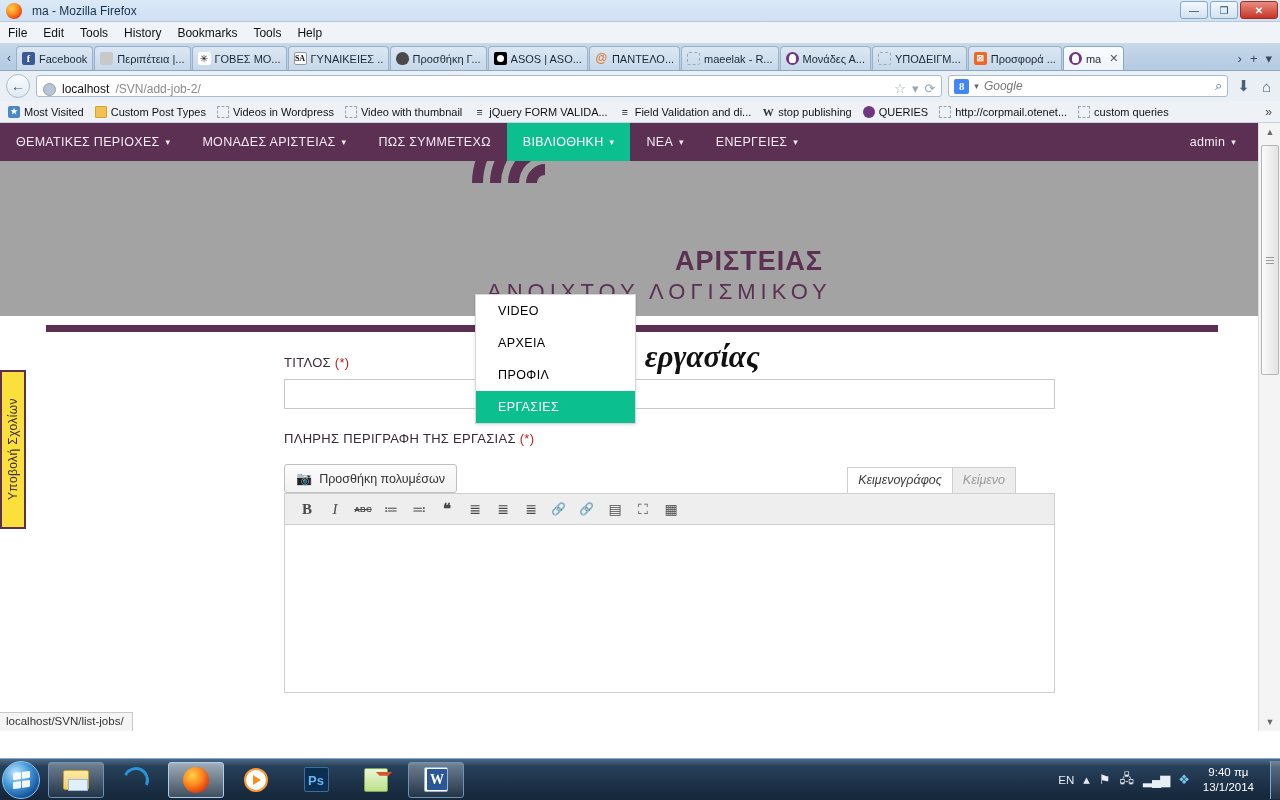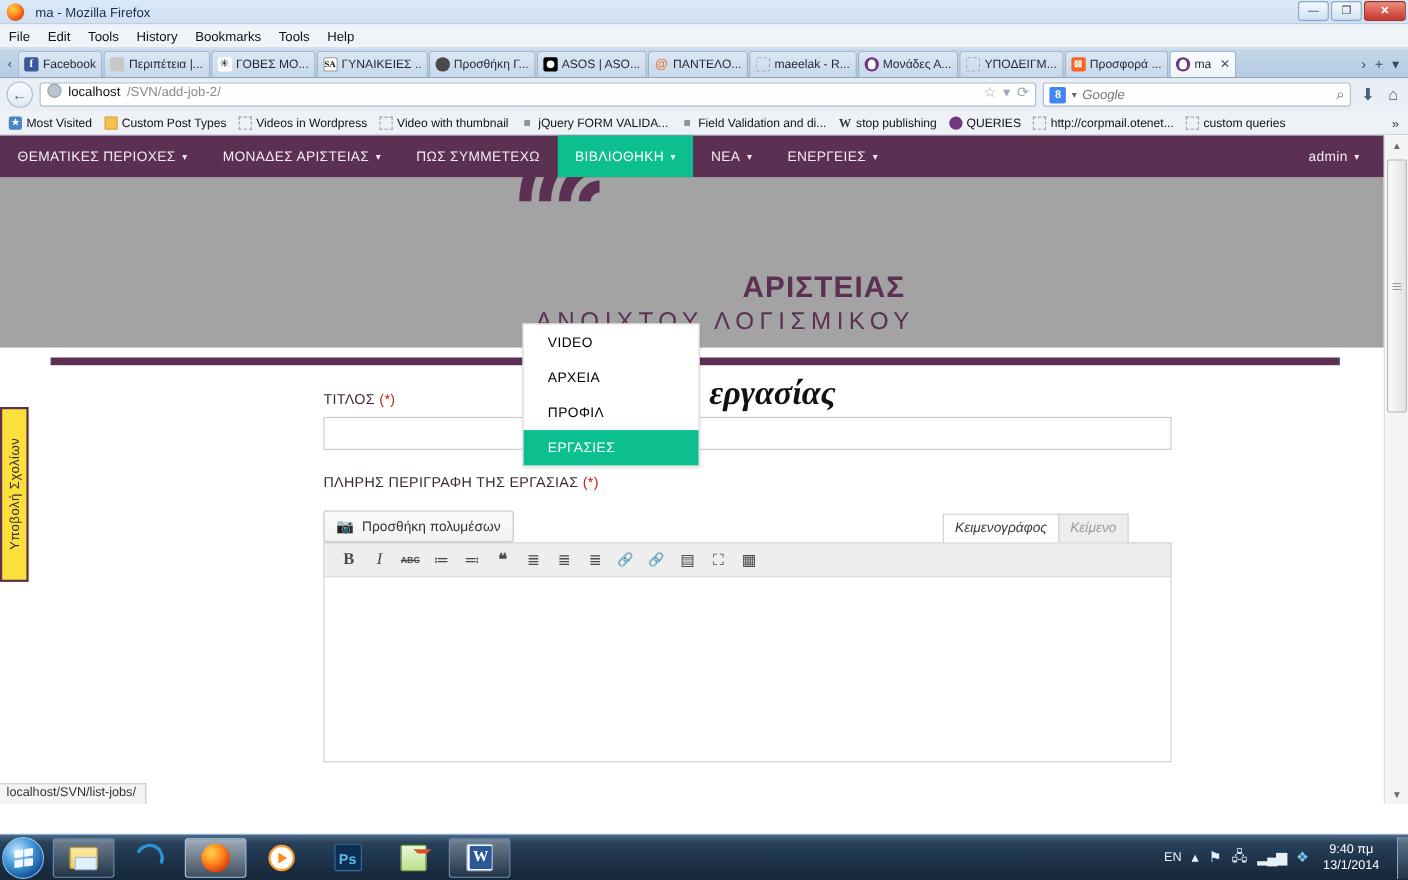--- a/index.html
+++ b/index.html
@@ -75,21 +75,21 @@
 
   
   #navbar{ height:30px; background:#e9eff5; display:flex;align-items:center; padding:0 6px; gap:6px; }
   #backbtn{
     width:24px;height:24px;border-radius:50%;
     border:1px solid #a8bccf; background:linear-gradient(#fafdff,#dfe9f3);
     display:flex;align-items:center;justify-content:center;color:#4a5a6a;font-size:14px;flex:none;
   }
   #urlbar{
     flex:1;height:22px;background:#fff;border:1px solid #a9bccd;border-radius:3px;
-    display:flex;align-items:flex-start;padding:0 6px;gap:6px;font-size:12px;
+    display:flex;align-items:flex-end;padding:0 6px;gap:6px;font-size:12px;
   }
   .globe{ width:13px;height:13px;border-radius:50%;background:#b9c6d2;border:1px solid #8fa0b0;flex:none; }
   #url-host{ color:#111; }
   #url-path{ color:#8a8a8a; }
   #urlbar-icons{ margin-left:auto; display:flex; align-items:center; gap:6px; color:#9aa8b6; font-size:13px; }
   #searchbar{
     width:280px;height:22px;background:#fff;border:1px solid #a9bccd;border-radius:3px;
     display:flex;align-items:center;padding:0 5px;gap:5px;font-size:12px;flex:none;
   }
   .g-icon{ width:15px;height:15px;background:#4285f4;color:#fff;font:bold 11px/15px "Liberation Serif",serif;text-align:center;border-radius:2px;flex:none;}
@@ -157,21 +157,21 @@
 
   
   #content{ position:absolute; left:0; top:208px; width:1258px; }
   #page-title{
     text-align:center; font-family:"Liberation Serif", serif; font-style:italic;
     font-weight:bold; font-size:31px; color:#111; margin:0; padding:160px 0 0 0;
     position:relative; top:-152px;
   }
   #title-rule{ position:absolute; left:46px; top:202px; width:1172px; height:7px; background:#5b3053; }
 
-  #form{ position:absolute; left:254px; top:232px; width:772px;padding-left:40px; }
+  #form{ position:absolute; left:244px; top:232px; width:772px;padding-left:40px; }
   .field-label{ font-size:13px; color:#3b2a36; letter-spacing:.3px; margin-bottom:9px; }
   .req{ color:#c02020; }
   #title-input{
     width:771px; height:30px; border:1px solid #c9c9c9; background:#fff;
     margin-bottom:22px; display:block;
   }
   #media-row{ display:flex; align-items:flex-end; margin-top:18px; }
   #add-media{
     border:1px solid #bfbfbf; border-radius:3px; background:linear-gradient(#fcfcfc,#f2f2f2);
     padding:6px 11px; font-size:12.5px; color:#333; display:flex; align-items:center; gap:7px;

